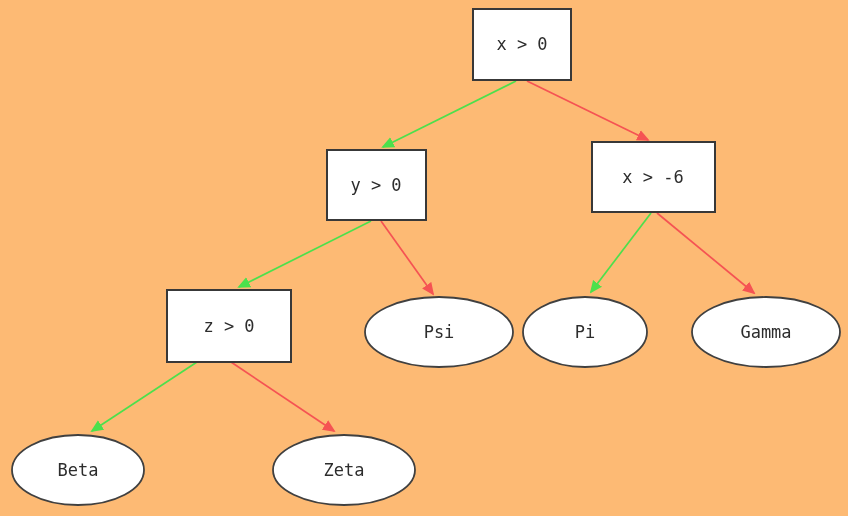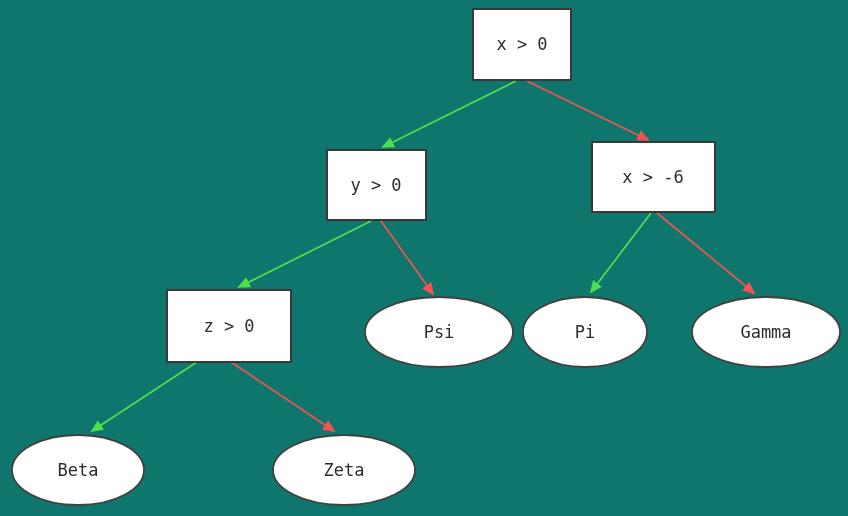--- a/index.html
+++ b/index.html
@@ -4,21 +4,21 @@
 <style>
   html, body {
     margin: 0;
     padding: 0;
     background: #ffffff;
   }
   .canvas {
     position: relative;
     width: 848px;
     height: 516px;
-    background: #0f766e;
+    background: #fdba74;
     overflow: hidden;
   }
   svg text {
     font-family: "DejaVu Sans Mono", "Liberation Mono", monospace;
     font-size: 17px;
     fill: #2d2d2d;
   }
   .decision-box {
     fill: #ffffff;
     stroke: #383838;

